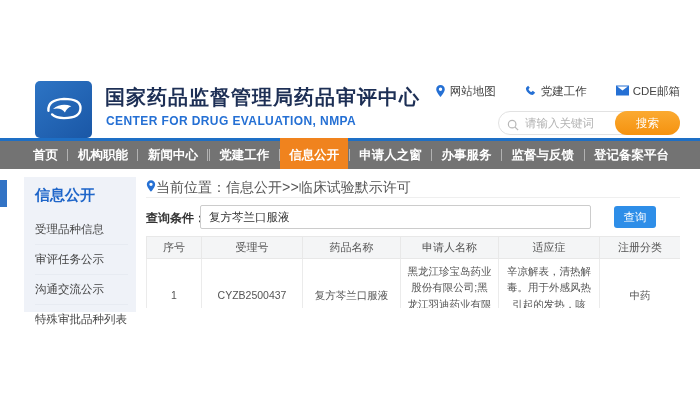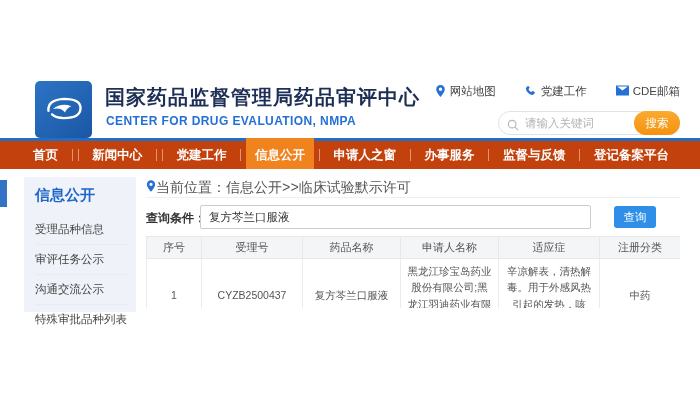--- a/index.html
+++ b/index.html
@@ -17,27 +17,27 @@
               color:#2570d4; letter-spacing:0.4px; }
   .quick-links { position:absolute; top:84px; right:20px; display:flex; gap:29px;
                  font-size:11.5px; color:#444; align-items:center; }
   .quick-link { display:flex; align-items:center; gap:4px; cursor:pointer; }
   .search-wrap { position:absolute; top:111px; left:498px; width:182px; height:24px; }
   .search-input { width:182px; height:24px; border:1px solid #e2e2e2; border-radius:12px;
                   padding:0 50px 0 26px; font-size:11.5px; color:#333; outline:none;
                   font-family:inherit; }
   .search-input::placeholder { color:#b3b3b3; }
   .search-icon { position:absolute; left:9px; top:6px; }
-  .search-btn { position:absolute; right:0; top:0; width:46px; height:24px; border:none;
+  .search-btn { position:absolute; right:0; top:0; width:65px; height:24px; border:none;
                 border-radius:12px; background:linear-gradient(180deg,#fbaa31,#f5920f);
                 color:#fff; font-size:11.5px; cursor:pointer; font-family:inherit; }
 
   
   .topline { position:absolute; top:138px; left:0; width:700px; height:3px; background:#1e6fc5; }
-  .nav { position:absolute; top:141px; left:0; width:700px; height:28px; background:#c2410c;
+  .nav { position:absolute; top:141px; left:0; width:700px; height:28px; background:#737373;
          display:flex; align-items:stretch; justify-content:space-between;
          padding:0 22px 0 24px; }
   .nav-item { display:flex; align-items:center; padding:0 9px; color:#fff; font-size:12.5px;
               font-weight:bold; cursor:pointer; white-space:nowrap; }
   .nav-item.active { background:#f0831e; box-shadow:0 -3px 0 0 #f0831e; }
   .nav-sep { width:1px; height:12px; background:rgba(255,255,255,.45); align-self:center; }
 
   
   .accent-bar { position:absolute; left:0; top:180px; width:7px; height:27px; background:#3273c5; }
   .sidebar { position:absolute; left:24px; top:177px; width:112px; height:135px;
@@ -121,20 +121,21 @@
           <line x1="9.4" y1="9.4" x2="13" y2="13" stroke="#b7b7b7" stroke-width="1.4"></line>
         </svg>
     </span>
     <button class="search-btn">搜索</button>
   </div>
 
   <div class="topline"></div>
   <div class="nav">
     <span class="nav-item">首页</span>
     <span class="nav-sep"></span>
+    <span class="nav-item">机构职能</span>
     <span class="nav-sep"></span>
     <span class="nav-item">新闻中心</span>
     <span class="nav-sep"></span>
     <span class="nav-sep"></span>
     <span class="nav-item">党建工作</span>
     <span class="nav-sep"></span>
     <span class="nav-item active">信息公开</span>
     <span class="nav-sep"></span>
     <span class="nav-item">申请人之窗</span>
     <span class="nav-sep"></span>

